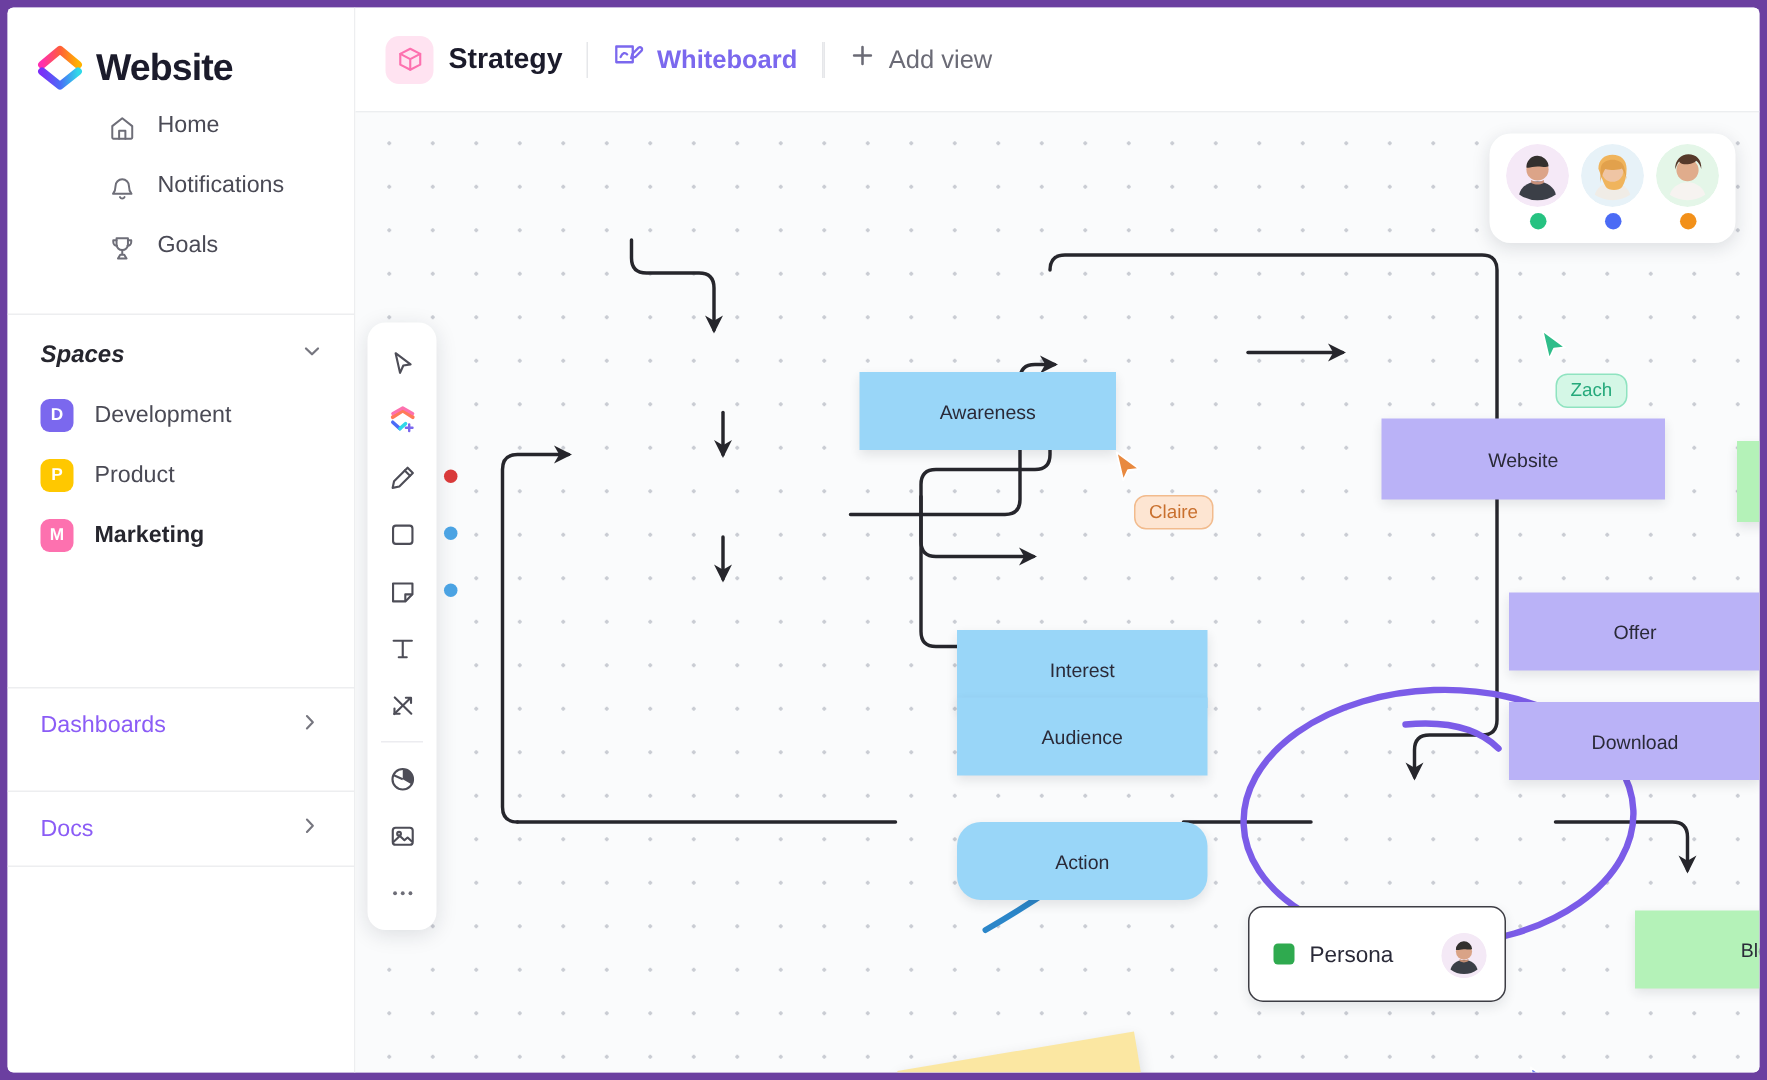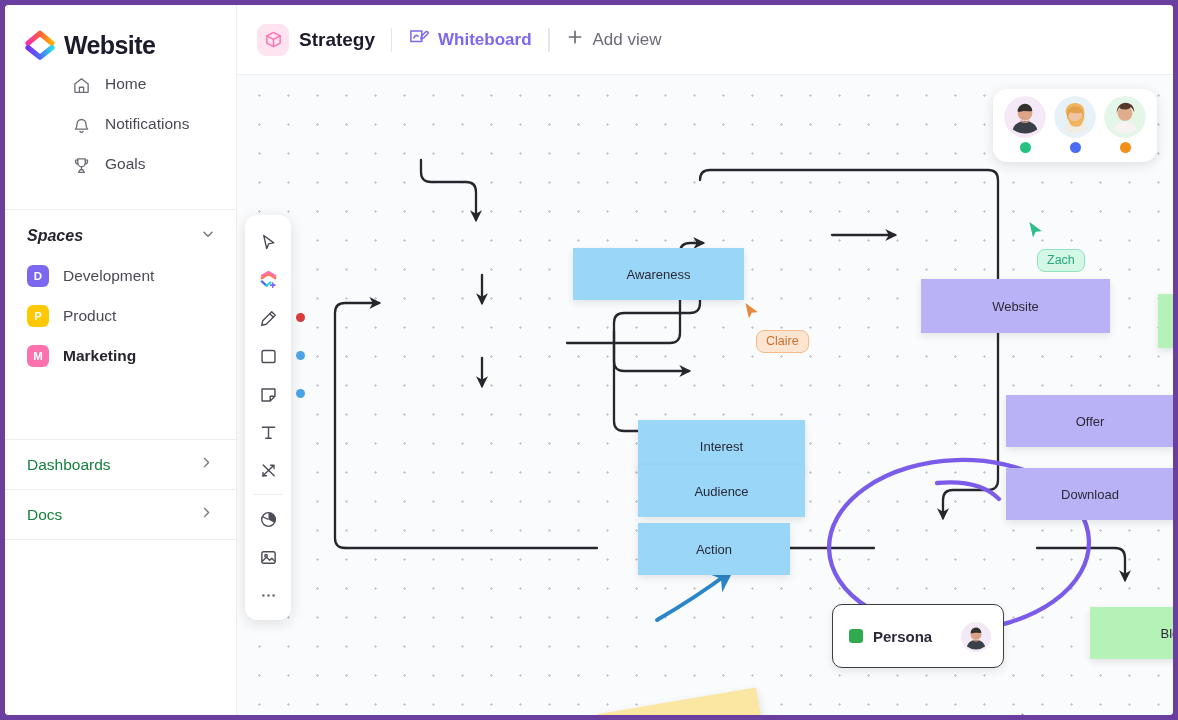--- a/index.html
+++ b/index.html
@@ -67,21 +67,21 @@
     width: 22px; height: 22px; border-radius: 6px;
     display:flex; align-items:center; justify-content:center;
     color:#fff; font-size: 11.5px; font-weight: bold; flex:0 0 22px;
   }
   .space-item.bold { font-weight: bold; color:#26262e; }
 
   .foot-item {
     display:flex; align-items:center; justify-content:space-between;
     height: 50px; padding: 0 22px 0 22px;
     border-top: 1px solid #edeef0;
-    font-size: 15.5px; color:#15803d; cursor:pointer;
+    font-size: 15.5px; color:#8b5cf6; cursor:pointer;margin-top:19px;
   }
 
   
   #main { flex: 1 1 auto; position: relative; display:flex; flex-direction:column; min-width:0; }
 
   #topbar {
     height: 70px; flex: 0 0 70px;
     border-bottom: 1px solid #eceef0;
     display:flex; align-items:center;
     padding-left: 20px; gap: 0px;
@@ -188,21 +188,21 @@
   #persona {
     position:absolute; left: 595px; top: 529px;
     width: 172px; height: 64px;
     background:#fff; border: 1.6px solid #3d3d44; border-radius: 10px;
     display:flex; align-items:center; gap: 10px;
     padding-left: 16px;
     z-index: 7; cursor:pointer;
     box-shadow: 0 3px 8px rgba(30,35,50,.10);
   }
   #persona .pdot { width:14px; height:14px; border-radius:3px; background:#2faa4f; flex:0 0 14px; }
-  #persona .ptxt { font-size: 15px; font-weight:bold; color:#2a2a38; }
+  #persona .ptxt { font-size: 15px; font-weight:normal; color:#2a2a38; }
   #persona .pav {
     width: 30px; height: 30px; border-radius:50%; overflow:hidden;
     position:absolute; right: 12px; top: 17px;
     background: radial-gradient(circle at 50% 40%, #f6ecf7, #f2e6f4);
   }
 </style>
 </head>
 <body>
 
 <div id="app">
@@ -382,21 +382,21 @@
 
         <path d="M420,545 q38,-22 73,-48" fill="none" stroke="#2b86c9" stroke-width="4" stroke-linecap="round" marker-end="url(#ahb)"></path>
 
         <ellipse cx="722" cy="470" rx="130" ry="85" fill="none" stroke="#7b5ce8" stroke-width="4.3" stroke-linecap="round" transform="rotate(-2 722 470)"></ellipse>
         <path d="M700,408 q42,-4 62,16" fill="none" stroke="#7b5ce8" stroke-width="4.3" stroke-linecap="round"></path>
       </svg>
 
       <div class="node n-blue" style="left:336px;top:173px;width:171px;height:52px;">Awareness</div>
       <div class="node n-blue" style="left:401px;top:307px;width:167px;height:52px;margin-top:38px;">Interest</div>
       <div class="node n-blue" style="left:401px;top:390px;width:167px;height:52px;">Audience</div>
-      <div class="node n-blue" style="left:401px;top:448px;width:152px;height:52px;">Action</div>
+      <div class="node n-blue" style="left:401px;top:473px;width:167px;height:52px;border-radius:16px;">Action</div>
       <div class="node n-purp" style="left:684px;top:204px;width:189px;height:54px;">Website</div>
       <div class="node n-green" style="left:921px;top:219px;width:167px;height:54px;">Homepage</div>
       <div class="node n-purp" style="left:769px;top:320px;width:168px;height:52px;">Offer</div>
       <div class="node n-purp" style="left:769px;top:393px;width:168px;height:52px;">Download</div>
       <div class="node n-green" style="left:853px;top:532px;width:167px;height:52px;">Blog</div>
 
       <div id="sticky">
         <div class="stxt">
           <div>Audience</div>
 

